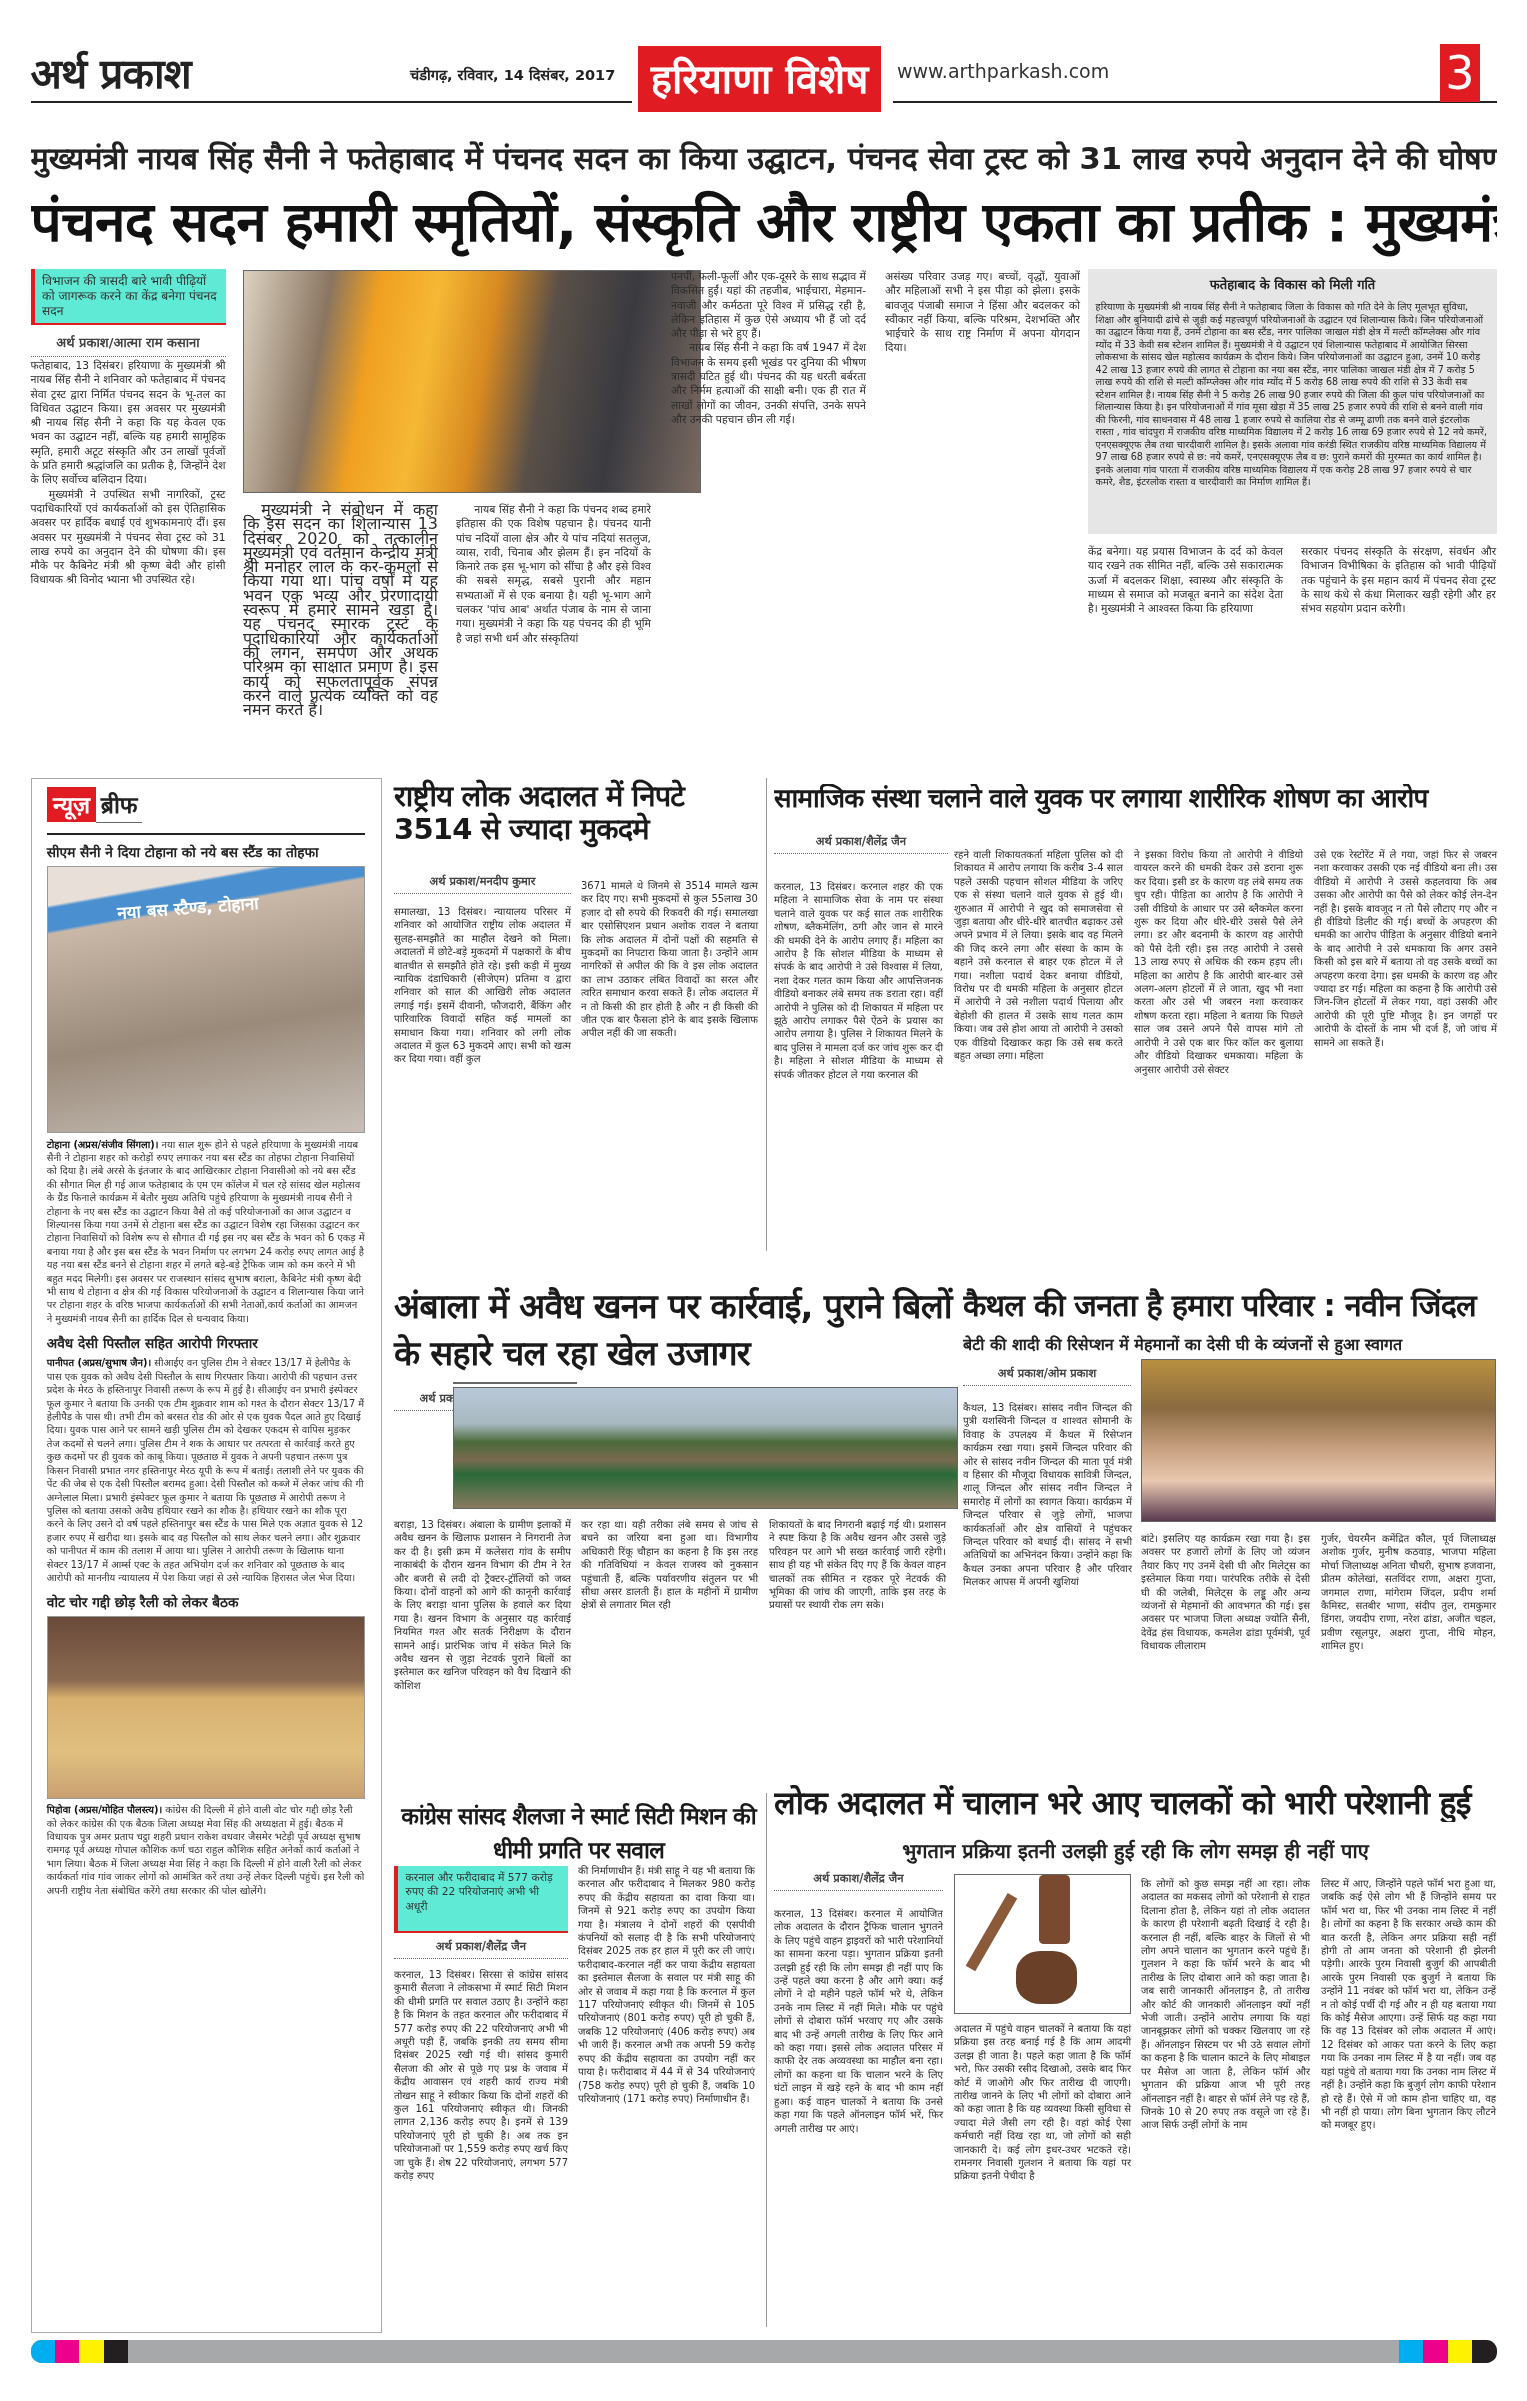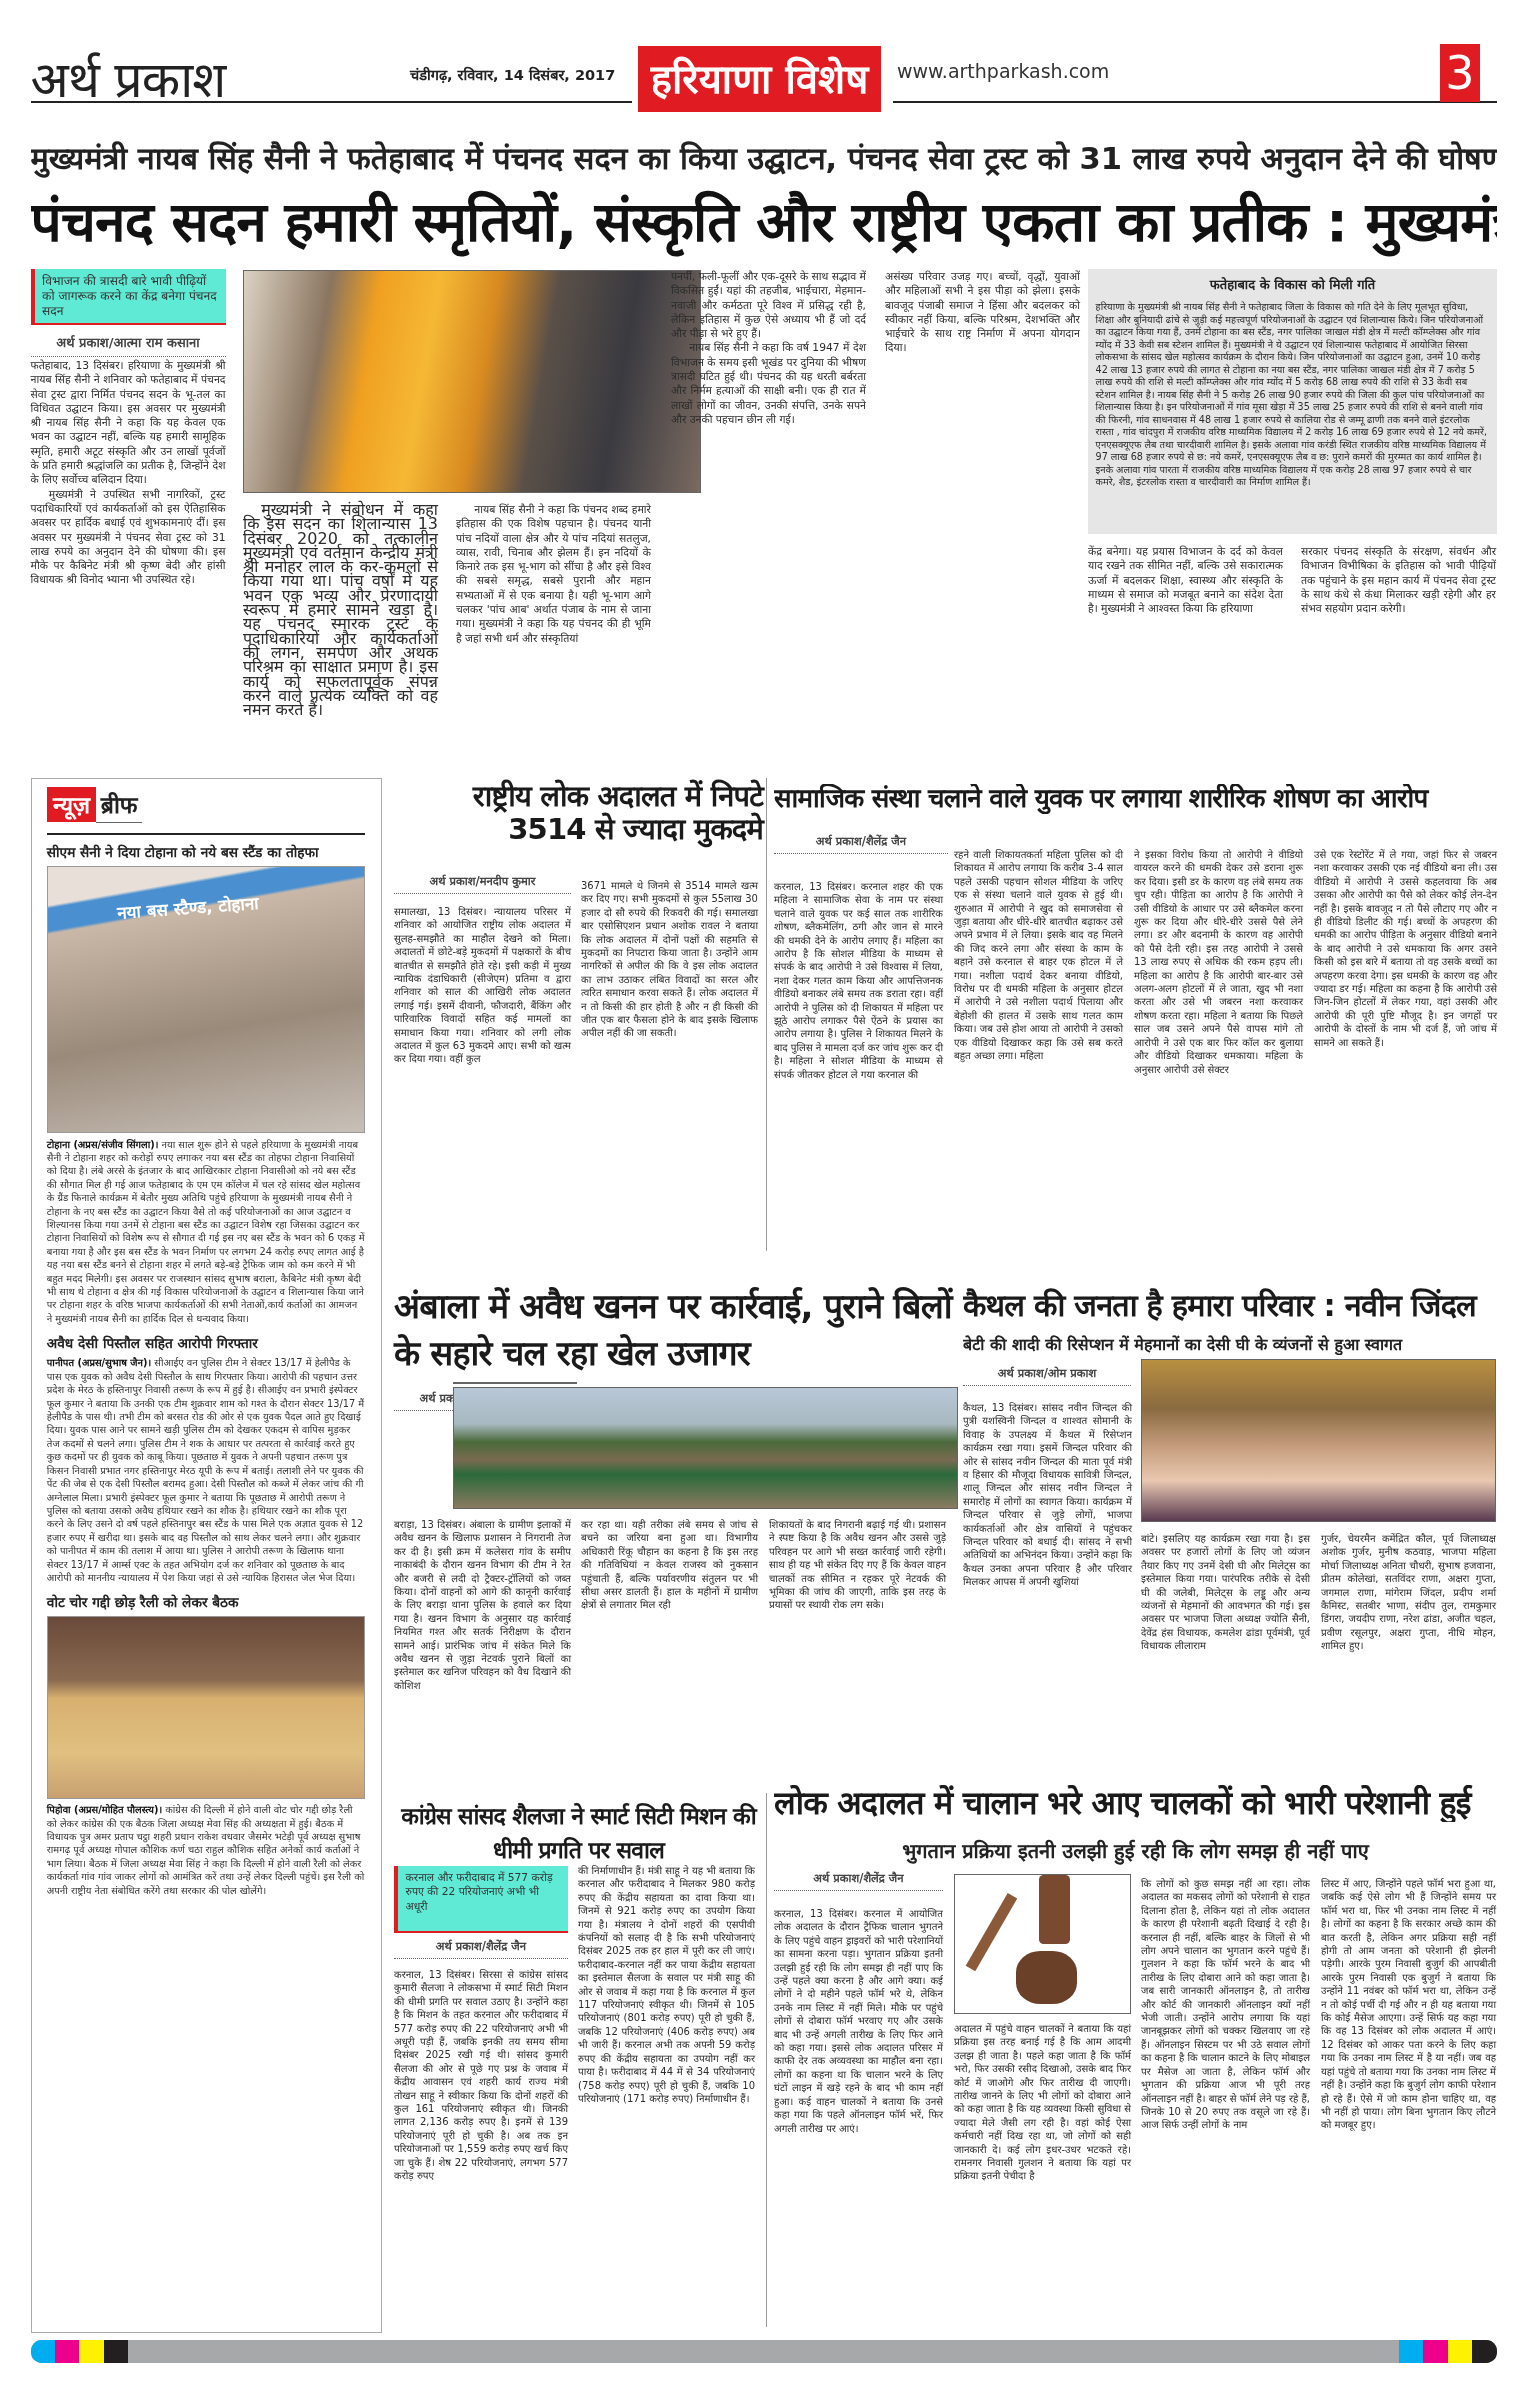--- a/index.html
+++ b/index.html
@@ -1,18 +1,18 @@
 <!DOCTYPE html>
 <html style="font-size:12.2px"><head>
 <meta charset="utf-8">
 <style>
 *{box-sizing:border-box;margin:0;padding:0}
 body{width:1527px;height:2401px;background:#fff;font-family:"DejaVu Sans",sans-serif;color:#222;position:relative;overflow:hidden}
 .abs{position:absolute}
-.masthead-logo{left:30.5px;top:44px;font-size:50px;font-weight:normal;color:#222;letter-spacing:-0.8px}
+.masthead-logo{left:30.5px;top:44px;font-size:41px;font-weight:bold;color:#222;letter-spacing:-0.8px}
 .mast-date{left:410px;top:64px;font-size:14.5px;font-weight:bold;color:#222}
 .mast-section{left:638px;top:46px;width:243px;height:66px;background:#e11b22;color:#fff;font-size:40px;font-weight:bold;text-align:center;line-height:66px}
 .mast-url{left:897px;top:60px;font-size:19px;color:#333}
 .mast-page{left:1440px;top:44px;width:40px;height:58px;background:#e11b22;color:#fff;font-size:46px;text-align:center;line-height:58px}
 .rule{height:2.3px;background:#222}
 .kicker{left:30.5px;top:136px;width:1466px;text-align:center;font-size:30.5px;font-weight:bold;color:#222;white-space:nowrap;overflow:hidden}
 .headline{left:30.5px;top:182px;width:1466px;text-align:center;font-size:55px;font-weight:bold;color:#111;white-space:nowrap;overflow:hidden;letter-spacing:-0.8px}
 .col{font-size:13px;line-height:18px;text-align:justify;color:#2b2b2b}
 .col p{text-indent:18.3px}
 .col p.noind{text-indent:0}
@@ -100,21 +100,21 @@
       <b>पानीपत (अप्रस/सुभाष जैन)।</b> <span>सीआईए वन पुलिस टीम ने सेक्टर 13/17 में हेलीपैड के पास एक युवक को अवैध देसी पिस्तौल के साथ गिरफ्तार किया। आरोपी की पहचान उत्तर प्रदेश के मेरठ के हस्तिनापुर निवासी तरूण के रूप में हुई है। सीआईए वन प्रभारी इंस्पेक्टर फूल कुमार ने बताया कि उनकी एक टीम शुक्रवार शाम को गश्त के दौरान सेक्टर 13/17 मैं हेलीपैड के पास थी। तभी टीम को बरसत रोड की ओर से एक युवक पैदल आते हुए दिखाई दिया। युवक पास आने पर सामने खड़ी पुलिस टीम को देखकर एकदम से वापिस मुड़कर तेज कदमों से चलने लगा। पुलिस टीम ने शक के आधार पर तत्परता से कार्रवाई करते हुए कुछ कदमों पर ही युवक को काबू किया। पूछताछ में युवक ने अपनी पहचान तरूण पुत्र किसन निवासी प्रभात नगर हस्तिनापुर मेरठ यूपी के रूप में बताई। तलाशी लेने पर युवक की पेंट की जेब से एक देसी पिस्तौल बरामद हुआ। देसी पिस्तौल को कब्जे में लेकर जांच की गी अग्नेलाल मिला। प्रभारी इंस्पेक्टर फूल कुमार ने बताया कि पूछताछ में आरोपी तरूण ने पुलिस को बताया उसको अवैध हथियार रखने का शौक है। हथियार रखने का शौक पूरा करने के लिए उसने दो वर्ष पहले हस्तिनापुर बस स्टैंड के पास मिले एक अज्ञात युवक से 12 हजार रुपए में खरीदा था। इसके बाद वह पिस्तौल को साथ लेकर चलने लगा। और शुक्रवार को पानीपत में काम की तलाश में आया था। पुलिस ने आरोपी तरूण के खिलाफ थाना सेक्टर 13/17 में आर्म्स एक्ट के तहत अभियोग दर्ज कर शनिवार को पूछताछ के बाद आरोपी को माननीय न्यायालय में पेश किया जहां से उसे न्यायिक हिरासत जेल भेज दिया।</span>
     </div>
     <h4 style="font-size:13.7px">वोट चोर गद्दी छोड़ रैली को लेकर बैठक</h4>
     <div style="height:183px;background:linear-gradient(180deg,#6a4a3a 0%,#8a6a50 35%,#d8b070 45%,#e0c080 75%,#c8a070 100%);border:0.8px solid #999"></div>
     <div class="txt" style="margin-top:4.6px;font-size:9.8px;line-height:13.4px">
       <b>पिहोवा (अप्रस/मोहित पौलस्त्य)।</b> <span>कांग्रेस की दिल्ली में होने वाली वोट चोर गद्दी छोड़ रैली को लेकर कांग्रेस की एक बैठक जिला अध्यक्ष मेवा सिंह की अध्यक्षता में हुई। बैठक में विधायक पुत्र अमर प्रताप चट्ठा शहरी प्रधान राकेश वधवार जैसमेर भटेड़ी पूर्व अध्यक्ष सुभाष रामगढ़ पूर्व अध्यक्ष गोपाल कौशिक कर्ण चठा राहुल कौशिक सहित अनेकों कार्य कर्ताओं ने भाग लिया। बैठक में जिला अध्यक्ष मेवा सिंह ने कहा कि दिल्ली में होने वाली रैली को लेकर कार्यकर्ता गांव गांव जाकर लोगों को आमंत्रित करें तथा उन्हें लेकर दिल्ली पहुंचें। इस रैली को अपनी राष्ट्रीय नेता संबोधित करेंगे तथा सरकार की पोल खोलेंगे।</span>
     </div>
   </div>
 </div>
 
-<div class="abs h2" style="left:394px;top:780px;width:369px;font-size:29px;text-align:right">राष्ट्रीय लोक अदालत में निपटे 3514 से ज्यादा मुकदमे</div>
+<div class="abs h2" style="left:394px;top:780px;width:369px;font-size:29px;text-align:left">राष्ट्रीय लोक अदालत में निपटे 3514 से ज्यादा मुकदमे</div>
 <div class="abs byline" style="left:394px;top:873px;width:177px;font-size:11.4px">अर्थ प्रकाश/मनदीप कुमार</div>
 <div class="abs col" style="left:394px;top:905px;width:177px;font-size:10px;line-height:13.4px">
   <p class="noind">समालखा, 13 दिसंबर। न्यायालय परिसर में शनिवार को आयोजित राष्ट्रीय लोक अदालत में सुलह-समझौते का माहौल देखने को मिला। अदालतों में छोटे-बड़े मुकदमों में पक्षकारों के बीच बातचीत से समझौते होते रहे। इसी कड़ी में मुख्य न्यायिक दंडाधिकारी (सीजेएम) प्रतिमा व द्वारा शनिवार को साल की आखिरी लोक अदालत लगाई गई। इसमें दीवानी, फौजदारी, बैंकिंग और पारिवारिक विवादों सहित कई मामलों का समाधान किया गया। शनिवार को लगी लोक अदालत में कुल 63 मुकदमे आए। सभी को खत्म कर दिया गया। वहीं कुल</p>
 </div>
 <div class="abs col" style="left:581px;top:879px;width:177px;font-size:10px;line-height:13.4px">
   <p class="noind">3671 मामले थे जिनमे से 3514 मामले खत्म कर दिए गए। सभी मुकदमों से कुल 55लाख 30 हजार दो सौ रुपये की रिकवरी की गई। समालखा बार एसोसिएशन प्रधान अशोक रावल ने बताया कि लोक अदालत में दोनों पक्षों की सहमति से मुकदमों का निपटारा किया जाता है। उन्होंने आम नागरिकों से अपील की कि वे इस लोक अदालत का लाभ उठाकर लंबित विवादों का सरल और त्वरित समाधान करवा सकते हैं। लोक अदालत में न तो किसी की हार होती है और न ही किसी की जीत एक बार फैसला होने के बाद इसके खिलाफ अपील नहीं की जा सकती।</p>
 </div>
 
 <div class="abs vline" style="left:766px;top:778px;height:473px"></div>
 

